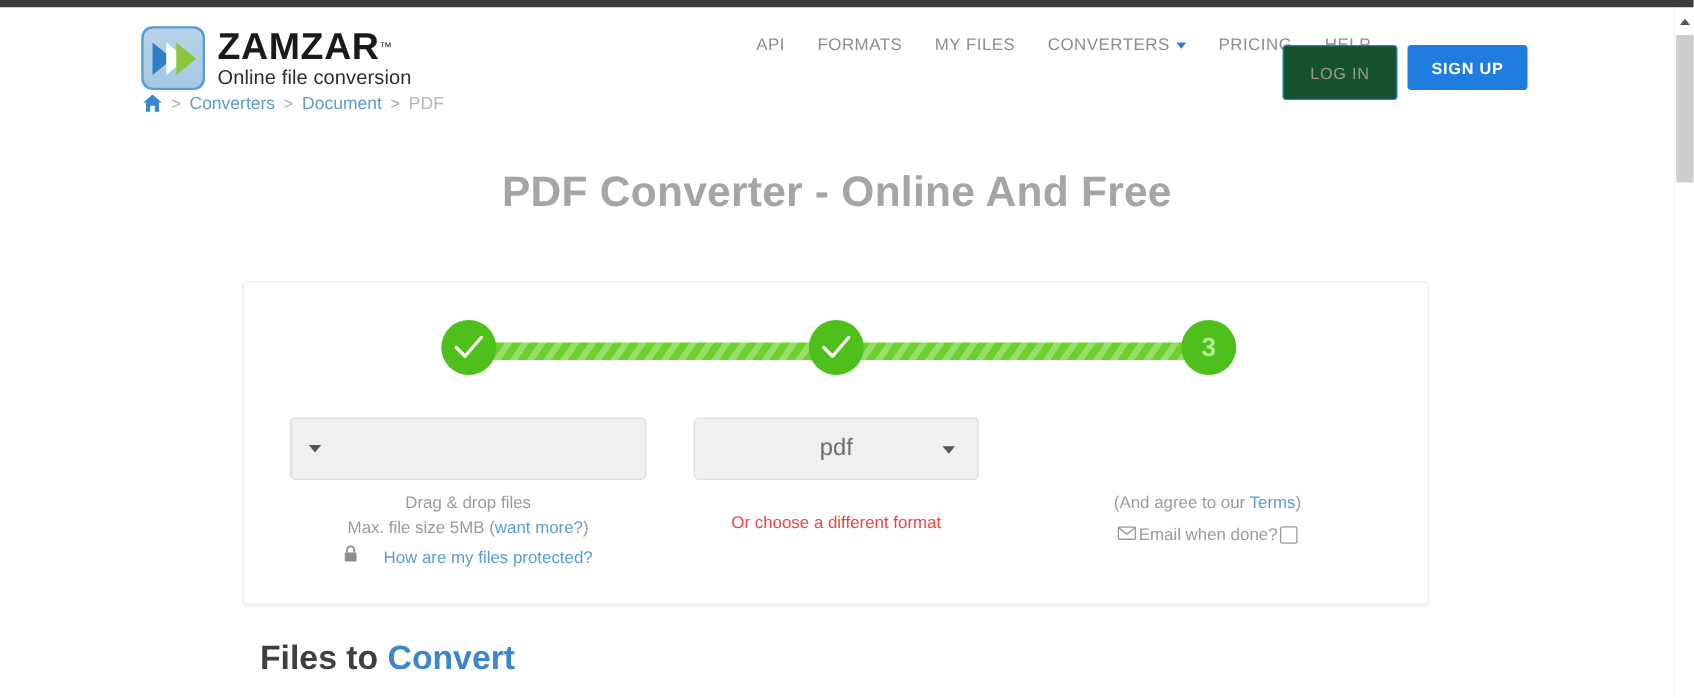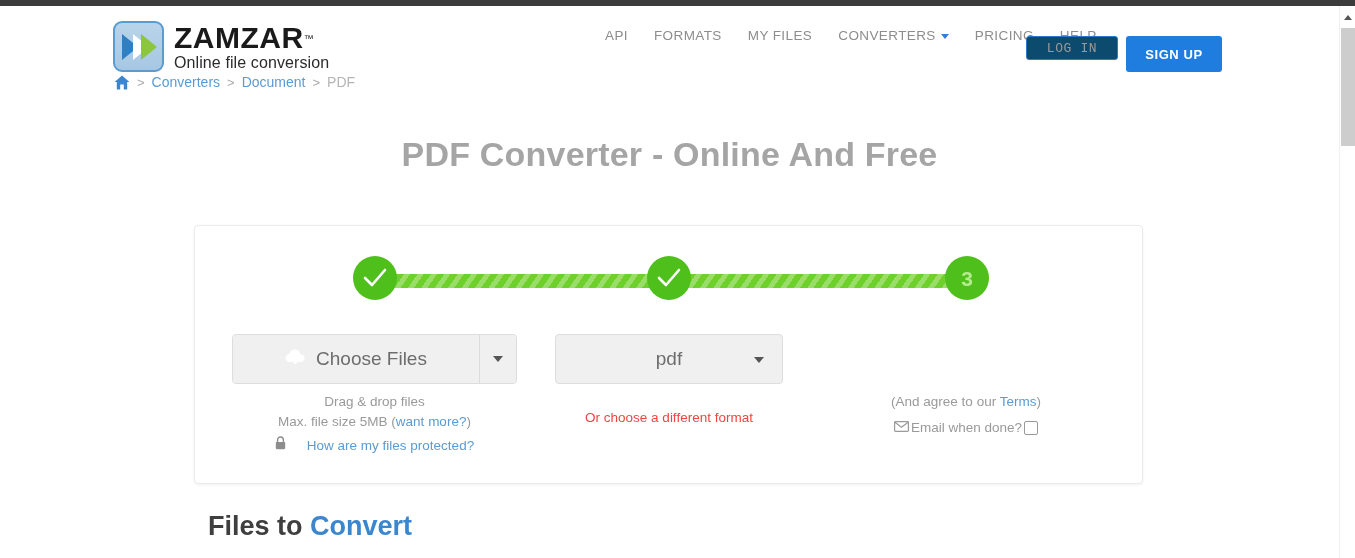--- a/index.html
+++ b/index.html
@@ -133,29 +133,29 @@
     margin-left: 5px;
     border-left: 4px solid transparent;
     border-right: 4px solid transparent;
     border-top: 5px solid #2f80d8;
     vertical-align: middle;
   }
 
   .btn-login {
     position: absolute;
     left: 1026px; top: 22px;
-    width: 92px; height: 24px;
+    width: 92px; height: 44px;
     border: 1px solid #2b7ac9;
     border-radius: 3px;
-    background: #0c4a6e;
+    background: #14532d;
     color: #9a9a9a;
     font-size: 13px;
     letter-spacing: 0.6px;
     cursor: pointer;
-    font-family: Liberation Mono, monospace;
+    font-family: Liberation Sans, sans-serif;
   }
   .btn-signup {
     position: absolute;
     left: 1126px; top: 22px;
     width: 96px; height: 36px;
     border: none;
     border-radius: 3px;
     background: #1f7de0;
     color: #ffffff;
     font-size: 13px;
@@ -479,30 +479,20 @@
         </div>
 
         <div class="step-circle s3">
           <span class="num">3</span>
         </div>
       </div>
 
       <div class="controls">
 
         <div class="choose-group">
-          <div class="choose-main">
-            <span>
-              <svg width="22" height="18" viewBox="0 0 22 18">
-                <path d="M5 14 C2.2 14 0.5 12.2 0.5 10 C0.5 7.9 2.2 6.2 4.3 6.1 C4.8 3.5 7 1.6 9.8 1.6 C12.6 1.6 14.9 3.6 15.3 6.2 C18 6.3 19.6 7.9 19.6 10 C19.6 12.2 17.9 14 15.3 14 Z" fill="#ffffff"></path>
-                <rect x="9" y="8" width="2.6" height="8" fill="#ffffff"></rect>
-                <polygon points="10.3,5.4 14,9.4 6.6,9.4" fill="#ffffff"></polygon>
-              </svg>
-            </span>
-            <span>Choose Files</span>
-          </div>
           <div class="choose-caret-box">
             <span class="caret-dark"></span>
           </div>
         </div>
 
         <div class="format-select">
           <span class="value">pdf</span>
           <span class="caret-dark"></span>
         </div>
 

